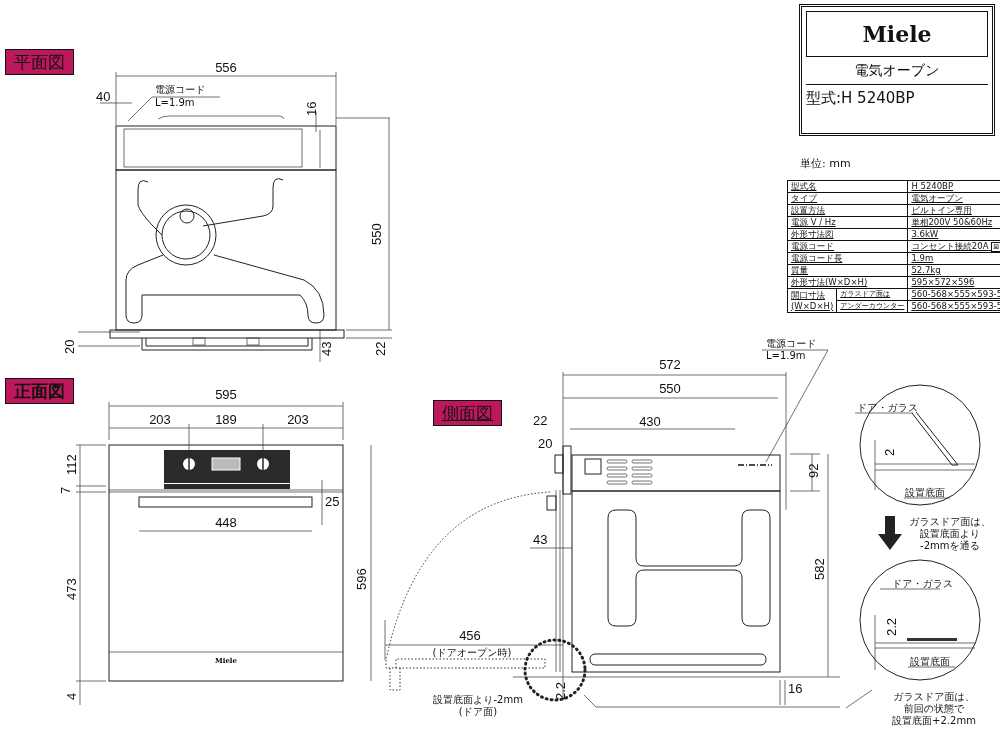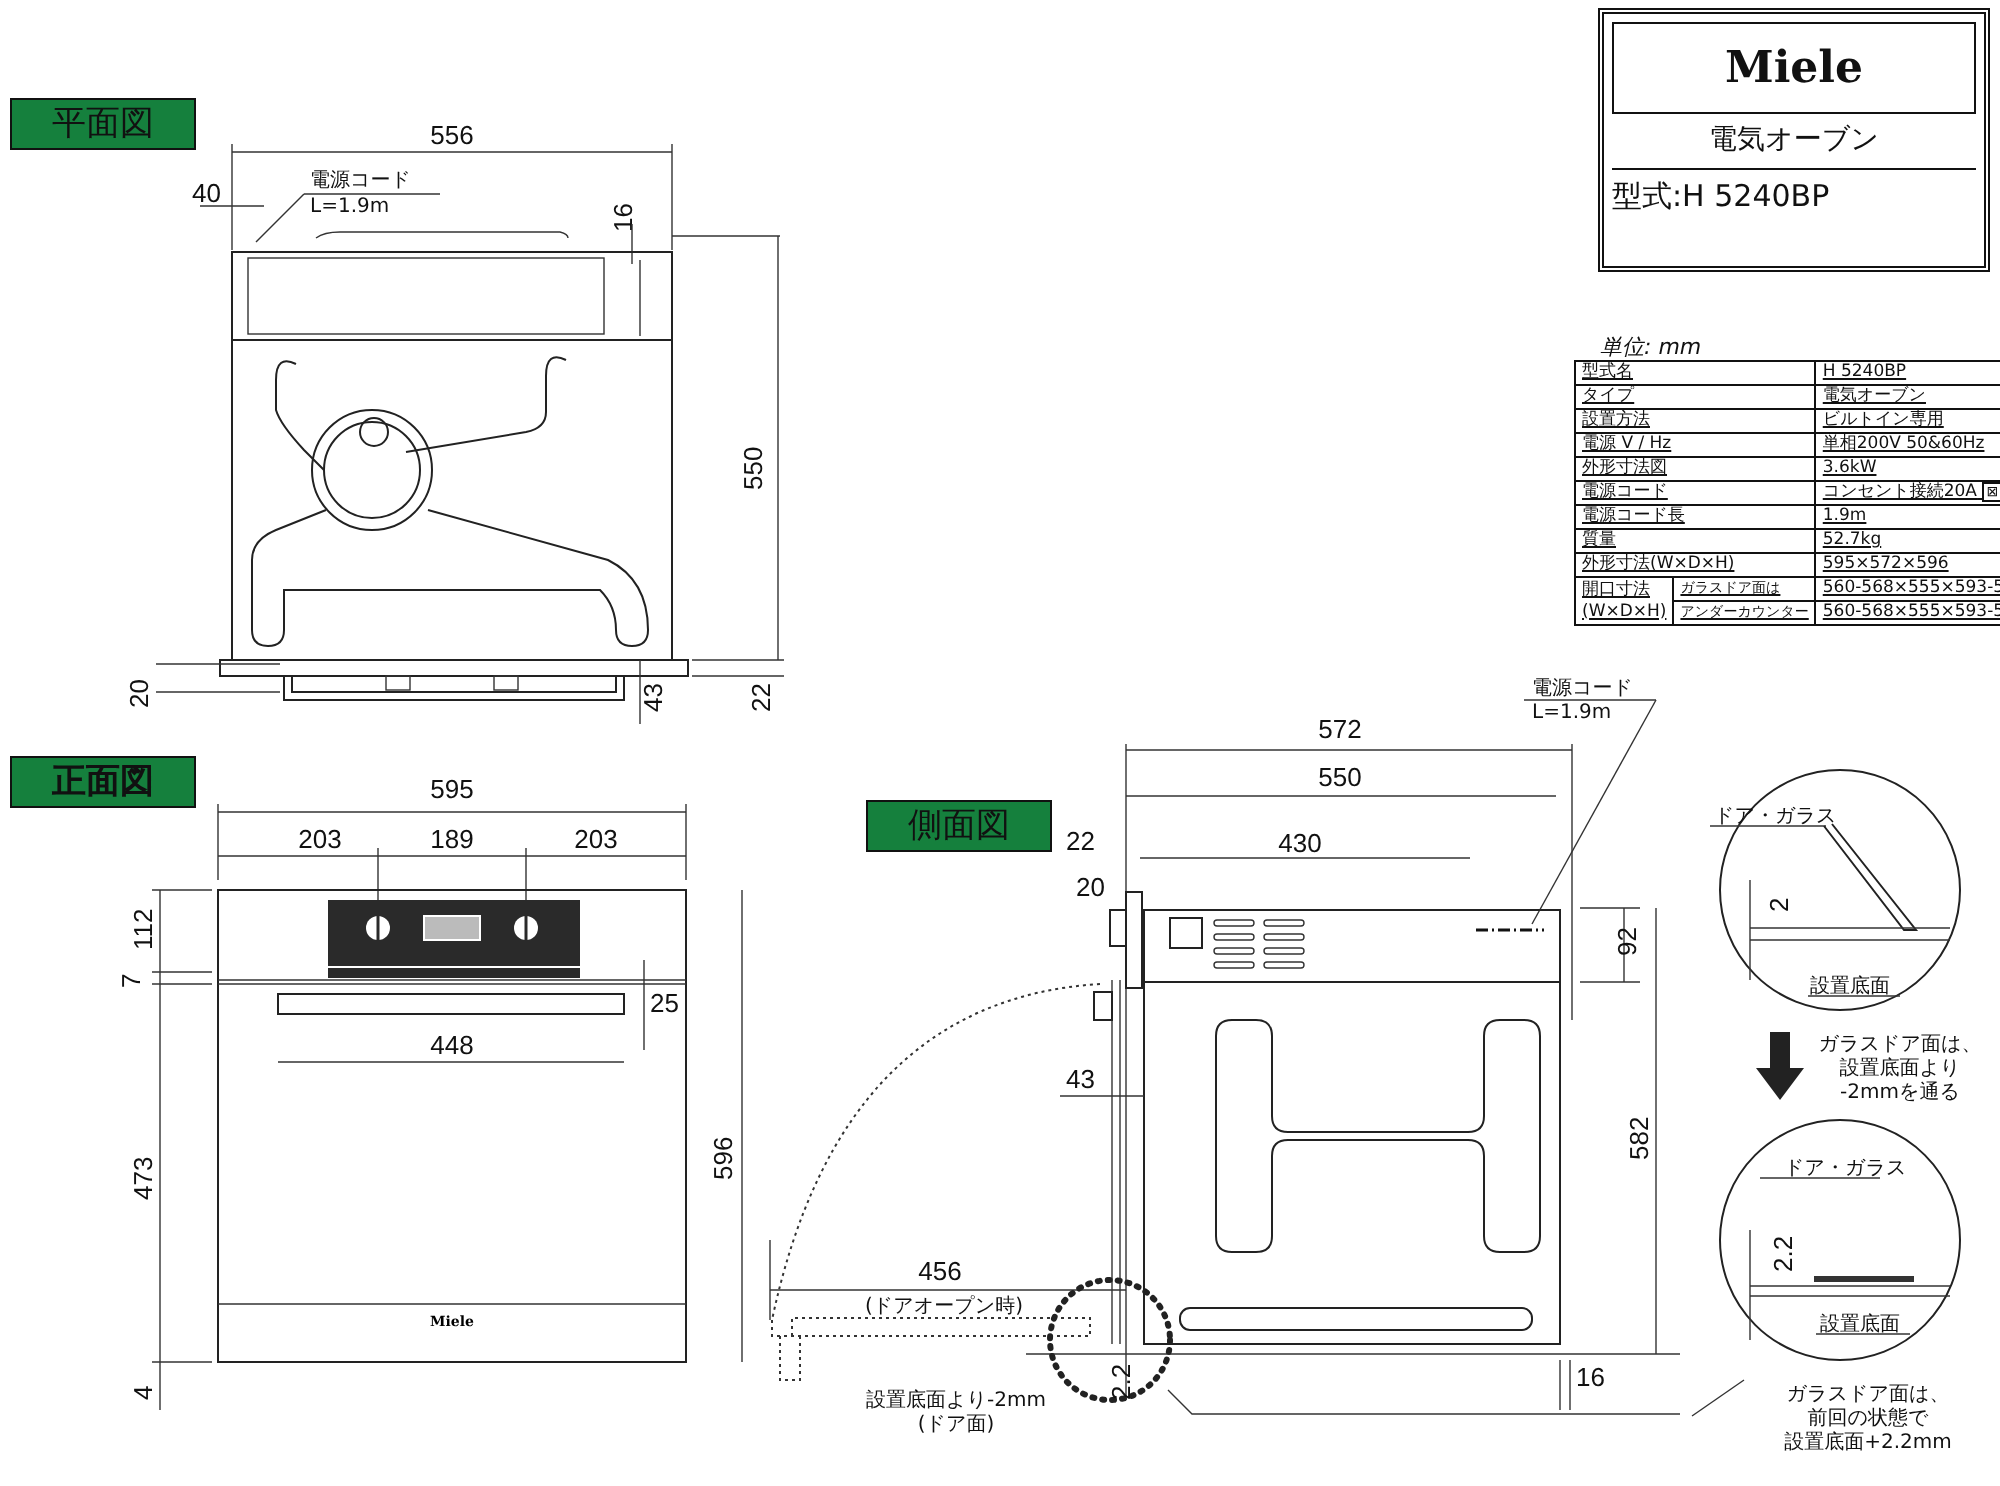--- a/index.html
+++ b/index.html
@@ -5,36 +5,36 @@
   html,body{margin:0;padding:0;background:#fff;}
   body{width:1000px;height:743px;position:relative;overflow:hidden;font-family:"DejaVu Sans",sans-serif;color:#111;}
   svg{position:absolute;left:0;top:0;}
   .ln{stroke:#222;stroke-width:1;fill:none;}
   .thin{stroke:#333;stroke-width:.7;fill:none;}
   .thick{stroke:#111;stroke-width:1.6;fill:none;}
   .dot{stroke:#333;stroke-width:1;fill:none;stroke-dasharray:1.5 2;}
   .bigdot{stroke:#222;stroke-width:3;fill:none;stroke-dasharray:1 4;stroke-linecap:round;}
   .dim{font-family:"Liberation Sans",sans-serif;font-size:13px;fill:#111;}
   .sm{font-family:"DejaVu Sans",sans-serif;font-size:10px;fill:#111;}
-  .viewlabel{position:absolute;border:1.5px solid #111;font-size:17px;padding:1px 20px;line-height:22px;background:#15803d;}
+  .viewlabel{position:absolute;border:1.5px solid #111;font-size:17px;padding:1px 8px;line-height:22px;background:#be185d;}
   .titleblock{position:absolute;left:799px;top:4px;width:196px;height:132px;border:3px double #111;box-sizing:border-box;}
   .tb-row{text-align:center;border-bottom:1.5px solid #111;font-size:14px;}
   .tb-logo{font-family:"DejaVu Serif",serif;font-weight:bold;font-size:22px;height:44px;line-height:44px;border:1.5px solid #111;margin:4px 4px 0 4px;}
   .tb-sub{height:24px;line-height:24px;border:1.5px solid #111;margin:4px 4px 0 4px;}
   .tb-line{height:27px;line-height:27px;margin:0 4px;}
-  .unit{position:absolute;left:800px;top:166px;font-size:11px;font-style:italic;}
+  .unit{position:absolute;left:800px;top:156px;font-size:11px;}
   table.spec{position:absolute;left:787px;top:180px;border-collapse:collapse;font-size:8.5px;border:1.5px solid #111;}
   table.spec td{border:1px solid #111;padding:0 3px;height:11px;line-height:11px;white-space:nowrap;text-decoration:underline;}
 </style>
 </head>
 <body>
 
 <div class="viewlabel" style="left:5px;top:49px;">平面図</div>
 <div class="viewlabel" style="left:5px;top:378px;font-weight:bold;">正面図</div>
-<div class="viewlabel" style="left:433px;top:400px;">側面図</div>
+<div class="viewlabel" style="left:433px;top:400px;text-decoration:underline;">側面図</div>
 
 <div class="titleblock">
   <div class="tb-logo" style="text-align:center;">Miele</div>
   <div class="tb-line tb-row">電気オーブン</div>
   <div class="tb-line" style="text-align:left;font-size:15px;">型式:H 5240BP</div>
 </div>
 <div class="unit">単位: mm</div>
 
 <table class="spec">
   <tbody>

